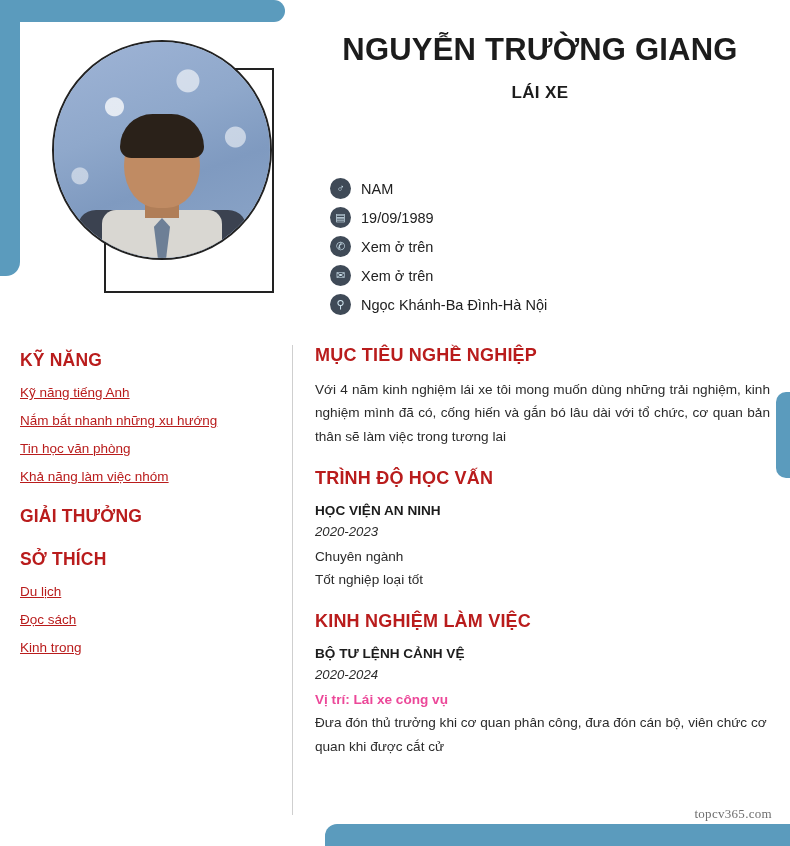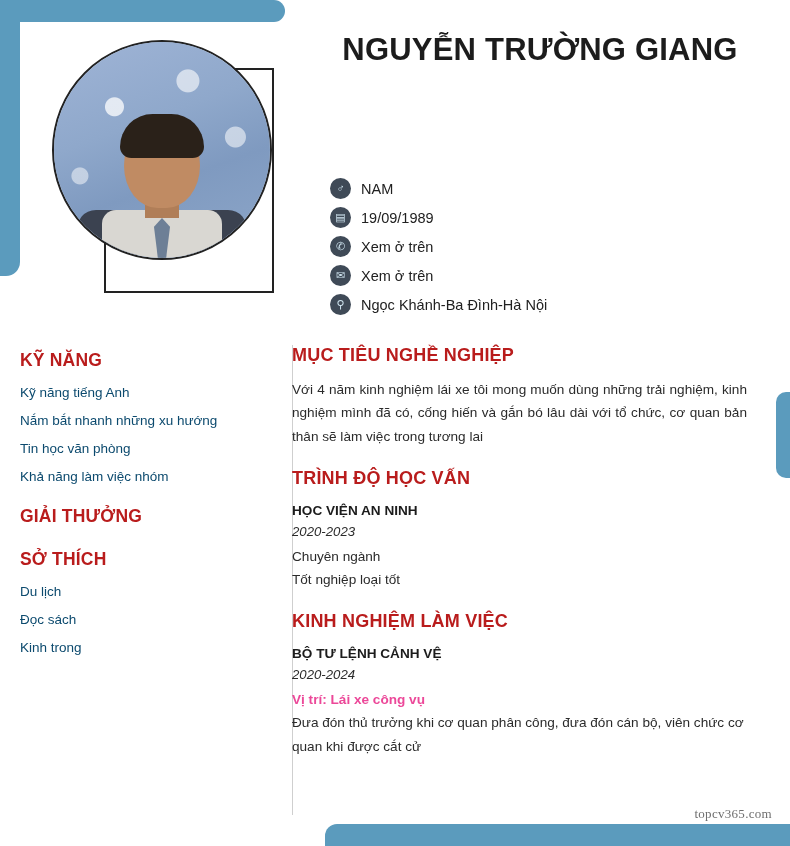--- a/index.html
+++ b/index.html
@@ -242,42 +242,43 @@
 
   
   .left-col {
     position: absolute;
     left: 20px;
     top: 350px;
     width: 258px;
   }
   .right-col {
     position: absolute;
-    left: 292px;
+    left: 315px;
     top: 345px;
     width: 455px;
   }
 
   .sec-title {
     color: #b91c1c;
     font-weight: bold;
     letter-spacing: .2px;
   }
   .left-col .sec-title {
     font-size: 17.5px;
     margin-bottom: 14px;
   }
   .right-col .sec-title {
     font-size: 18px;
     margin-bottom: 12px;
   }
   .left-item {
     font-size: 13.5px;
-    color: #0c4a6e;
+    color: #b91c1c;
     margin-bottom: 13px;
+    text-decoration: underline;
   }
   .left-group { margin-bottom: 22px; }
 
   .body-text {
     font-size: 13.6px;
     line-height: 1.72;
     color: #2b2b2b;
     text-align: justify;
   }
   .entry { margin-top: 14px; }
@@ -324,20 +325,21 @@
           <div class="neck"></div>
           <div class="head"></div>
           <div class="hair"></div>
         </div>
       </div>
     </div>
   </div>
 
   <div class="name-block">
     <div class="full-name">NGUYỄN TRƯỜNG GIANG</div>
+    <div class="job-title">LÁI XE</div>
   </div>
 
   <div class="contact-list">
     <div class="contact-row">
       <span class="c-icon">♂</span>
       <span class="c-text">NAM</span>
     </div>
     <div class="contact-row">
       <span class="c-icon">▤</span>
       <span class="c-text">19/09/1989</span>

